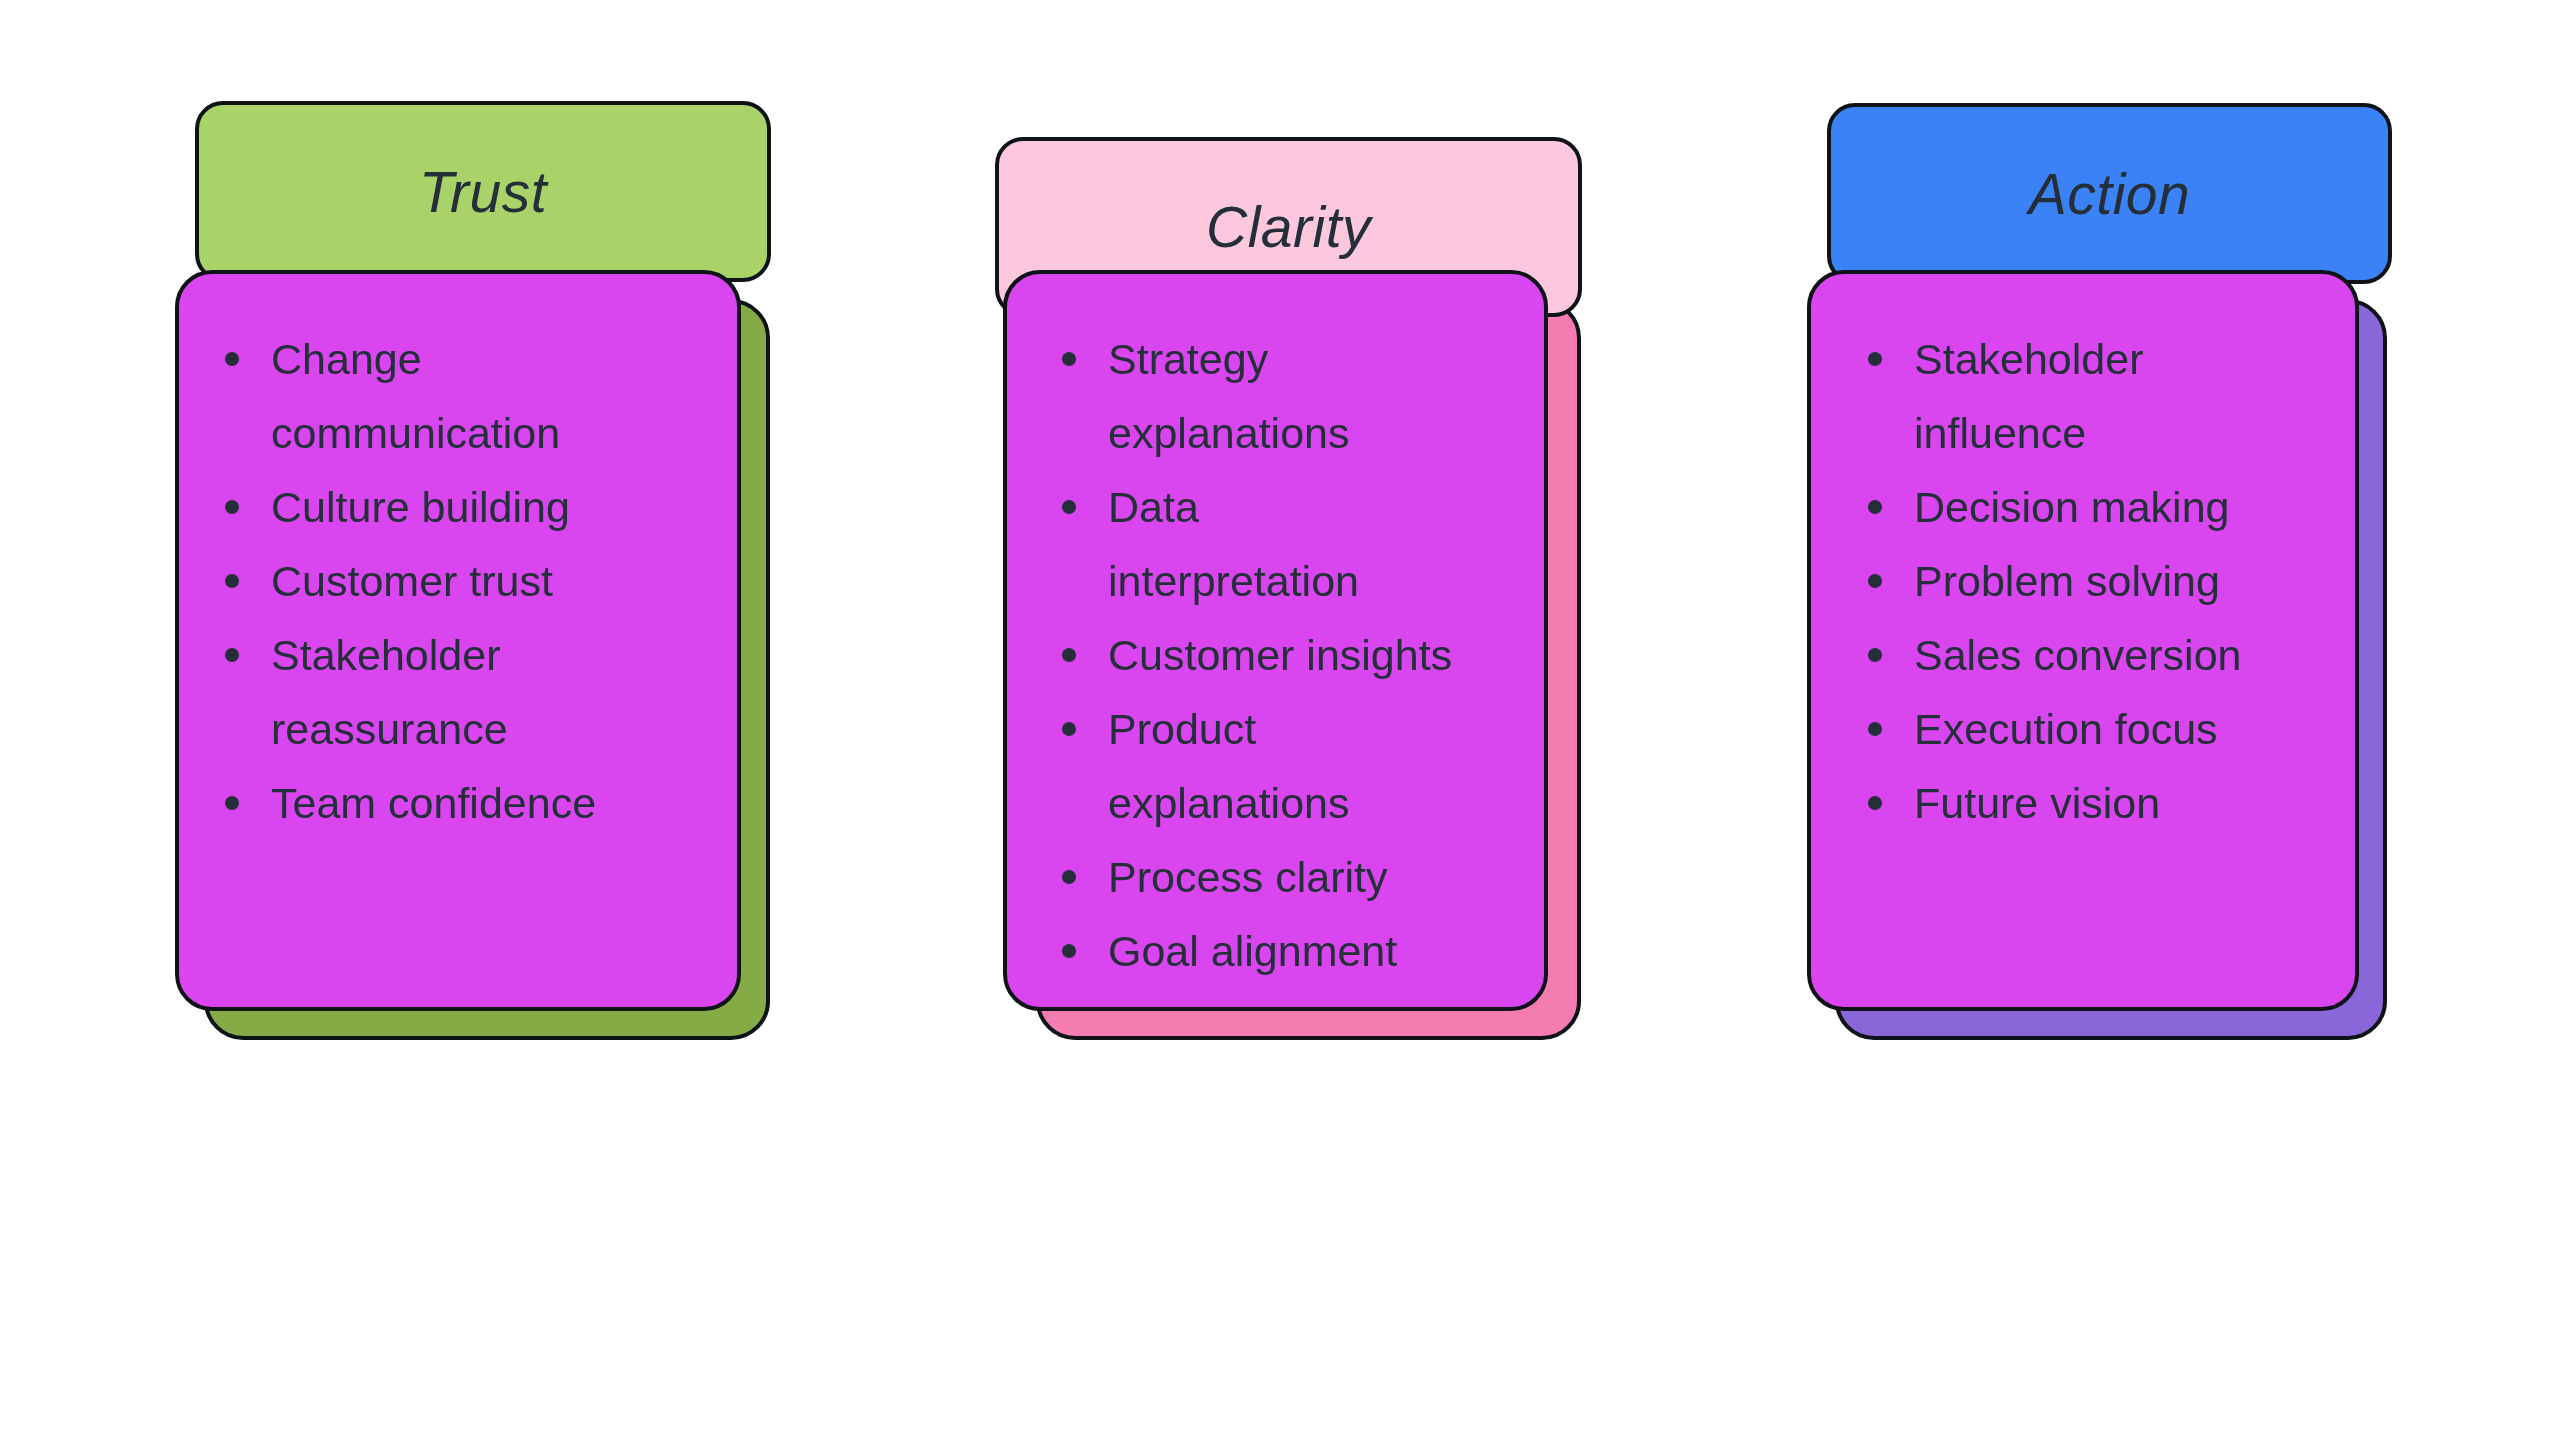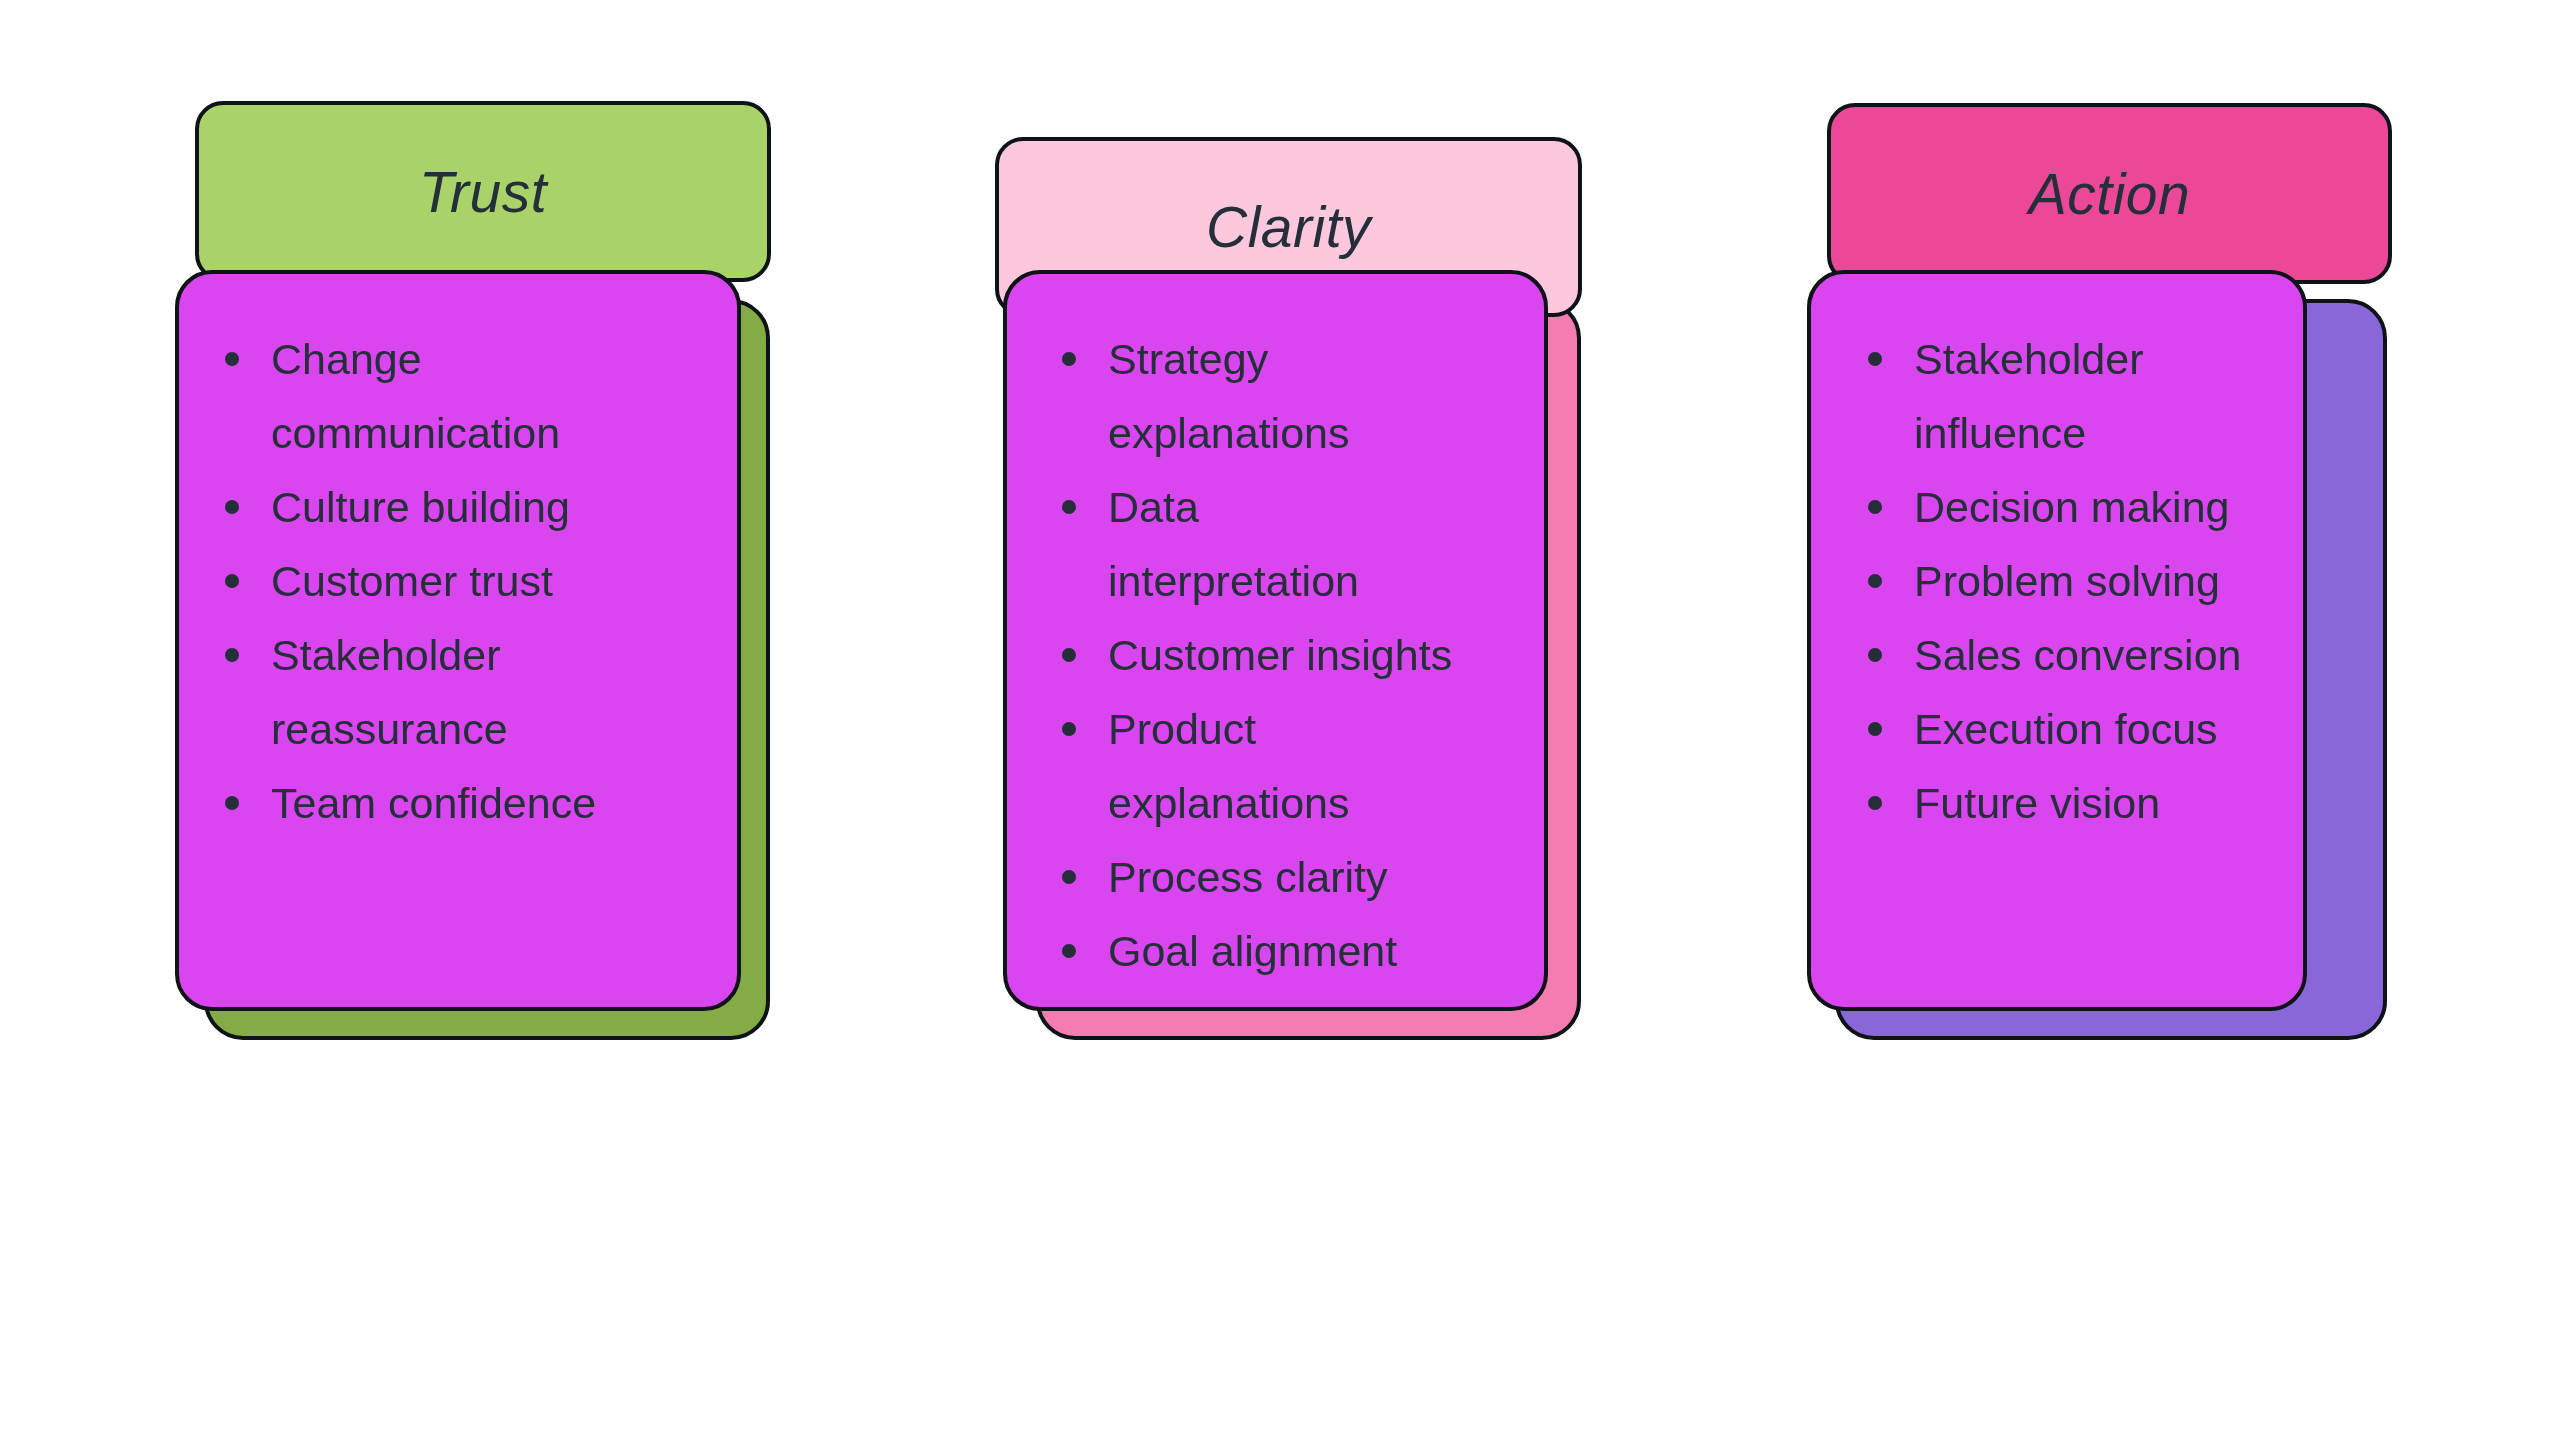--- a/index.html
+++ b/index.html
@@ -38,21 +38,21 @@
   .c1-panel  { left:175px;  top:270px; width:566px; height:741px; }
   .c1-shadow { left:204px;  top:299px; width:566px; height:741px; }
   .c1-items  { margin:48px 0 0 44px; } .c1-items li { width:416px; }
 
   .c2-header { left:995px; top:105px; width:587px; height:180px;margin-top:32px; }
   .c2-panel  { left:1003px; top:270px; width:545px; height:741px; }
   .c2-shadow { left:1036px; top:299px; width:545px; height:741px; }
   .c2-items  { margin:48px 0 0 53px; } .c2-items li { width:398px; }
 
   .c3-header { left:1827px; top:103px; width:565px; height:181px; }
-  .c3-panel  { left:1807px; top:270px; width:500px; height:741px; }
+  .c3-panel  { left:1807px; top:270px; width:552px; height:741px; }
   .c3-shadow { left:1835px; top:299px; width:552px; height:741px; }
   .c3-items  { margin:48px 0 0 55px; } .c3-items li { width:420px; }
 
   .shadow { z-index:1; }
   .header { z-index:2; }
   .panel  { z-index:3; }
 </style>
 </head>
 <body>
 
@@ -81,21 +81,21 @@
         <li>Strategy explanations</li>
         <li>Data interpretation</li>
         <li>Customer insights</li>
         <li>Product explanations</li>
         <li>Process clarity</li>
         <li>Goal alignment</li>
       </ul>
   </div>
 
   <div class="rect shadow c3-shadow" style="background-color: rgb(138, 103, 216);"></div>
-  <div class="rect header c3-header" style="background-color: #ec4899;">
+  <div class="rect header c3-header" style="background-color: #3b82f6;">
     <h2 class="card-title">Action</h2>
   </div>
   <div class="rect panel c3-panel">
     <ul class="items c3-items">
         <li>Stakeholder influence</li>
         <li>Decision making</li>
         <li>Problem solving</li>
         <li>Sales conversion</li>
         <li>Execution focus</li>
         <li>Future vision</li>

